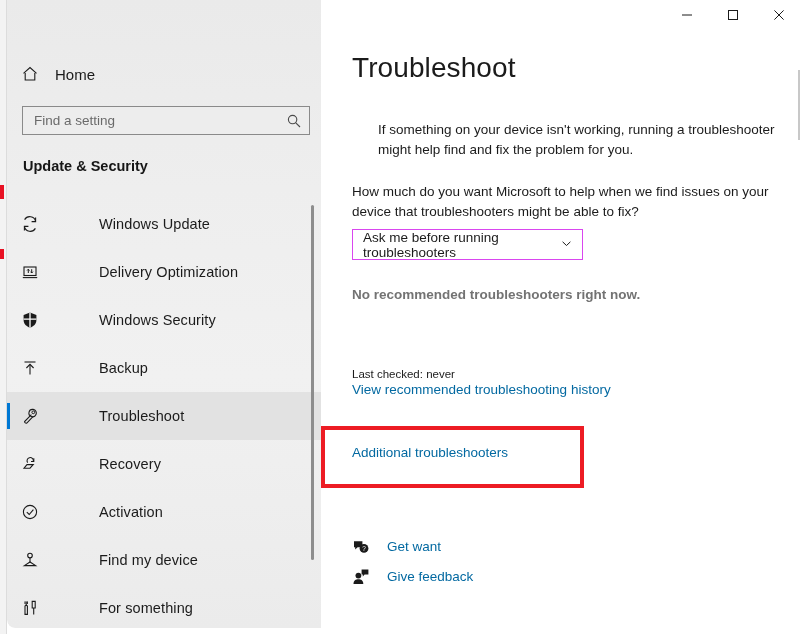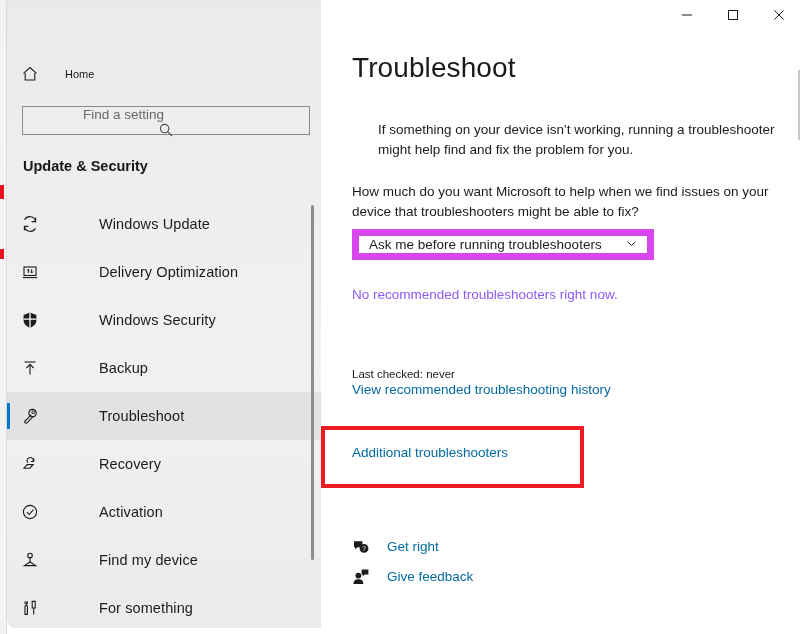--- a/index.html
+++ b/index.html
@@ -54,28 +54,28 @@
   .back-btn svg { display:block; }
   .app-title {
     font-size: 12px; color: #1a1a1a; margin-left: 14px; letter-spacing: .1px;
   }
 
   .home-row {
     position: absolute; left: 0; top: 54px; width: 314px; height: 40px;
     display: flex; align-items: center; cursor: default;
   }
   .home-icon { width: 46px; display:flex; align-items:center; justify-content:center; }
-  .home-label { font-size: 11px; color: #1b1b1b; margin-left: 12px; }
+  .home-label { font-size: 15px; color: #1b1b1b; margin-left: 2px; }
 
   .search-wrap {
     position: absolute; left: 15px; top: 106px;
     width: 288px; height: 29px;
     background: #ededed;
     border: 1px solid #8a8a8a;
-    display: flex; align-items: center; flex-direction: column;
+    display: flex; align-items: center;
   }
   .search-input {
     flex: 1; border: none; outline: none; background: transparent;
     font-family: "Liberation Sans", sans-serif;
     font-size: 13.5px; color: #3a3a3a; padding-left: 11px;
   }
   .search-input::placeholder { color: #6a6a6a; opacity: 1; }
   .search-icon-box { width: 30px; display:flex; align-items:center; justify-content:center; }
 
   .section-head {
@@ -129,30 +129,30 @@
   .para {
     position: absolute; left: 31px;
     width: 425px;
     font-size: 13.5px; color: #1b1b1b; line-height: 20px;
   }
   .para.p1 { top: 120px; margin-left: 26px; }
   .para.p2 { top: 182px; }
 
   .dropdown {
     position: absolute; left: 31px; top: 229px;
-    width: 302px; height: 31px;
-    background: #ffffff; border: 7px solid #d946ef;
+    width: 231px; height: 31px;
+    background: #ffffff; border: 1px solid #d946ef;
     display: flex; align-items: center; justify-content: space-between;
     padding: 0 9px 0 10px; cursor: default;
   }
   .dropdown-value { font-size: 13.5px; color: #1b1b1b; }
 
   .status-main {
     position: absolute; left: 31px; top: 287px;
-    font-size: 13.5px; color: #8b5cf6;
+    font-size: 13.5px; color: #737373; font-weight: bold;
   }
   .status-sub {
     position: absolute; left: 31px; top: 327px;
     font-size: 11.5px; color: #1b1b1b; margin-top: 41px;
   }
 
   .link {
     color: #0369a1; font-size: 13.5px; cursor: default; text-decoration: none;
   }
   .link-history { position: absolute; left: 31px; top: 382px; }
@@ -372,21 +372,21 @@
 
       <div class="footer-links">
         <div class="footer-row">
           <span class="footer-ico">
             <svg width="18" height="18" viewBox="0 0 18 18">
               <path d="M2 3.2 L10.4 3.2 L10.4 9.2 L5.6 9.2 L3.2 11.6 L3.2 9.2 L2 9.2 Z" fill="#1b1b1b"></path>
               <circle cx="12" cy="10.4" r="4.4" fill="#1b1b1b"></circle>
               <text x="12" y="13" font-size="6.4" fill="#ffffff" text-anchor="middle" font-family="Liberation Sans, sans-serif">?</text>
             </svg>
           </span>
-          <a class="link">Get right</a>
+          <a class="link">Get want</a>
         </div>
         <div class="footer-row">
           <span class="footer-ico">
             <svg width="18" height="18" viewBox="0 0 18 18">
               <circle cx="6.4" cy="7.6" r="2.9" fill="#1b1b1b"></circle>
               <path d="M1.5 16 C1.5 12.6 3.7 11.2 6.4 11.2 C9.1 11.2 11.3 12.6 11.3 16 Z" fill="#1b1b1b"></path>
               <path d="M9.6 1.6 L16.4 1.6 L16.4 6.4 L12.6 6.4 L10.8 8.4 L10.8 6.4 L9.6 6.4 Z" fill="#1b1b1b"></path>
             </svg>
           </span>
           <a class="link">Give feedback</a>

